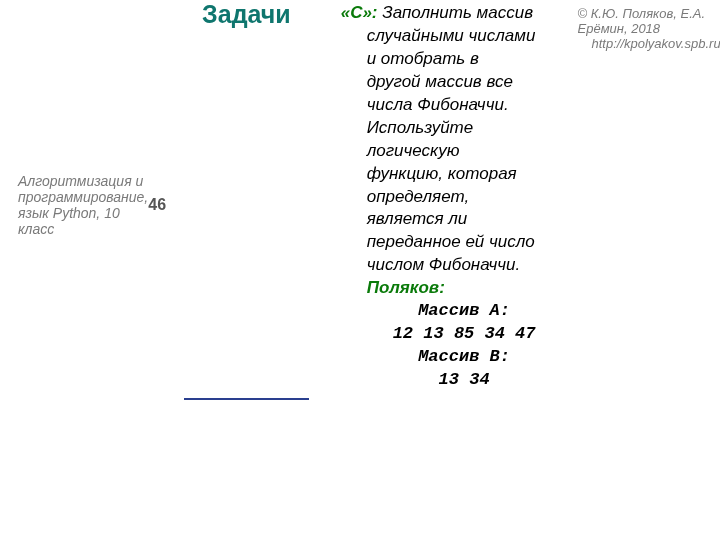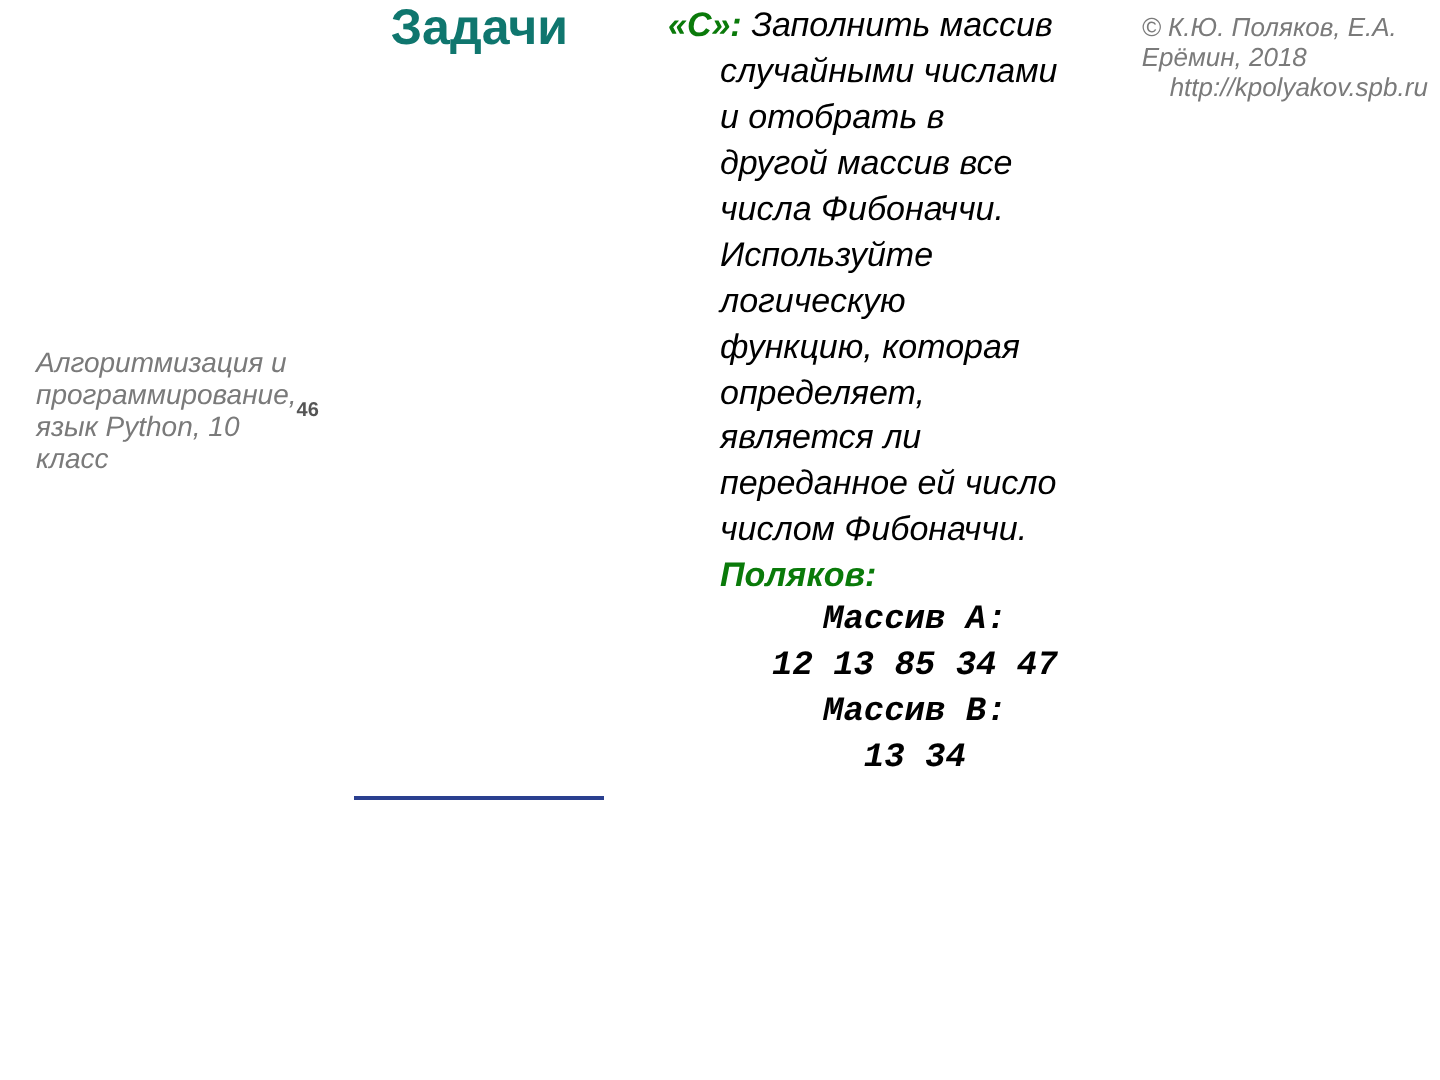--- a/index.html
+++ b/index.html
@@ -17,21 +17,21 @@
     align-items: center;
     padding: 6px 18px 4px 18px;
     font-size: 14px;
     color: #7a7a7a;
     font-style: italic;
   }
   .header .page-num {
     font-style: normal;
     font-weight: bold;
     color: #555;
-    font-size: 10px;
+    font-size: 16px;
   }
   .title {
     padding: 0 18px 2px 18px;
     font-size: 25px;
     font-weight: bold;
     color: #0f766e;
     border-bottom: 2px solid #2a3f8f;
     margin-bottom: 8px;
   }
   .content {

